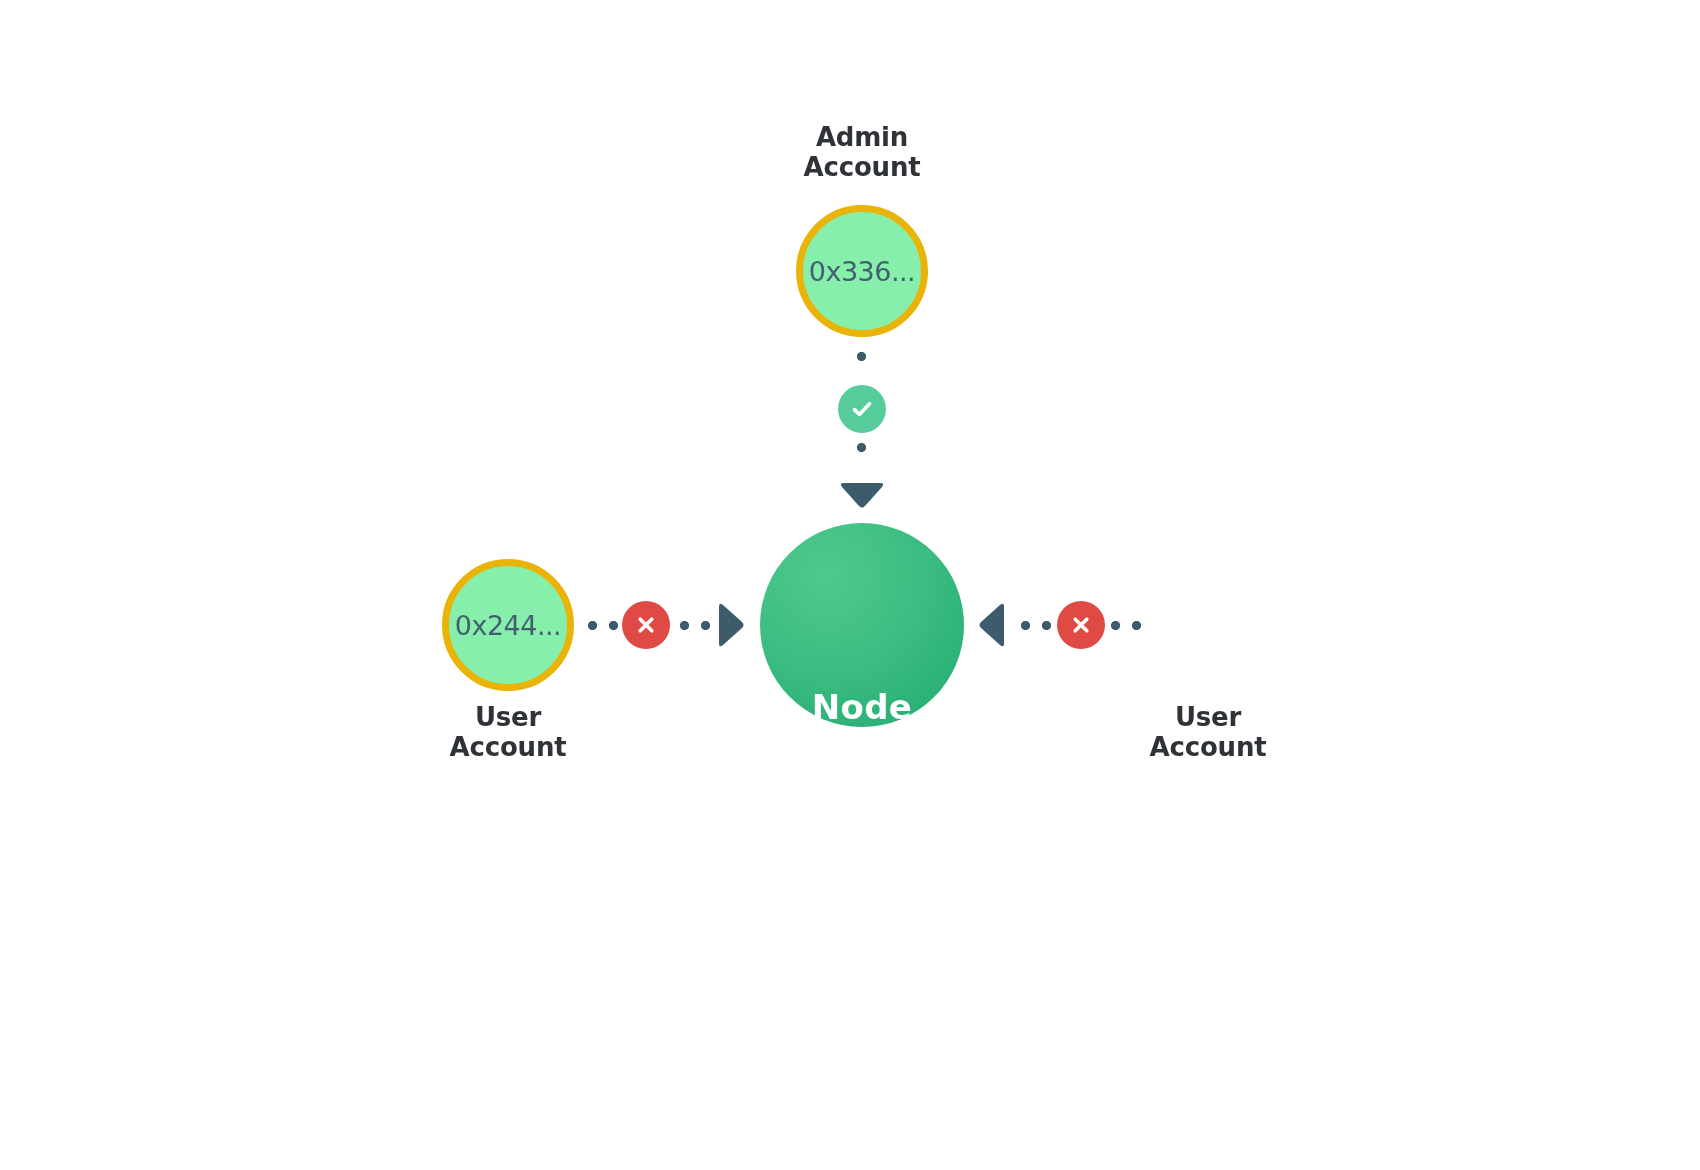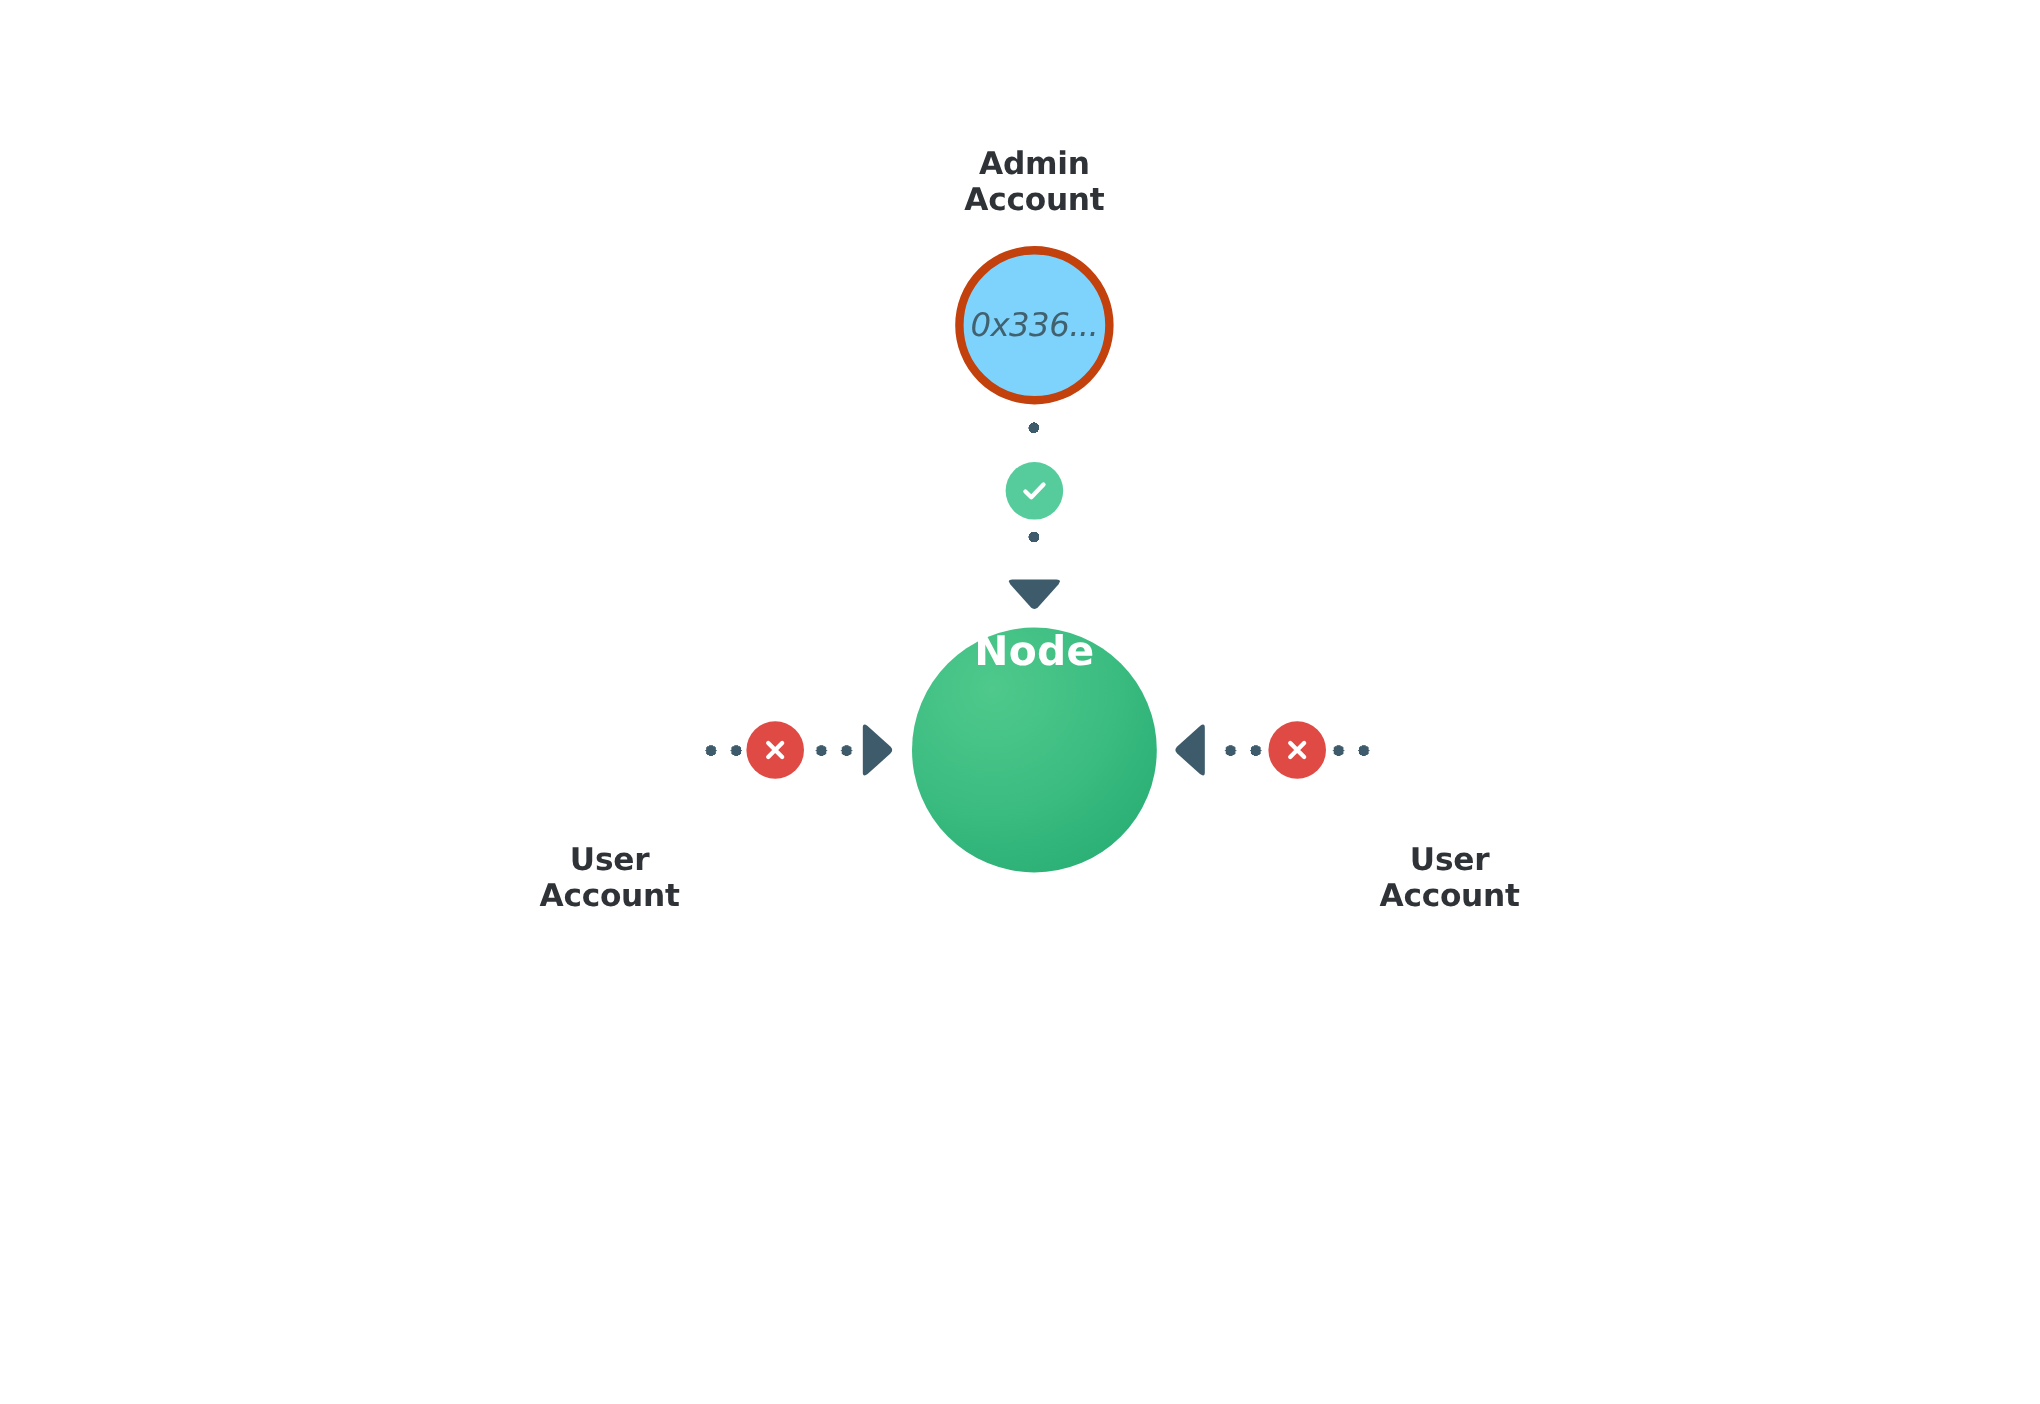--- a/index.html
+++ b/index.html
@@ -30,27 +30,26 @@
     width: 1700px;
     height: 820px;
   }
 
   
   .acct {
     position: absolute;
     width: 132px;
     height: 132px;
     border-radius: 50%;
-    border: 7px solid #c2410c;
-    background: #7dd3fc;
+    border: 7px solid #eab308;
+    background: #86efac;
     box-sizing: border-box;
     display: flex;
     align-items: center;
     justify-content: center;
-    font-style: italic;
   }
   .acct-label {
     font-family: "DejaVu Sans", sans-serif;
     font-size: 27px;
     color: #42616f;
     letter-spacing: -0.5px;
     white-space: nowrap;
     font-weight: 400;
   }
 
@@ -68,21 +67,21 @@
   }
 
   
   .big-node {
     position: absolute;
     width: 204px;
     height: 204px;
     border-radius: 50%;
     background: radial-gradient(circle at 33% 25%, #4fc98c 0%, #3dbd82 45%, #21a96e 100%);
     display: flex;
-    align-items: flex-start;
+    align-items: flex-end;
     justify-content: center;
   }
   .big-node-label {
     font-family: "DejaVu Sans", sans-serif;
     font-weight: bold;
     font-size: 34px;
     color: #ffffff;
     letter-spacing: 0.3px;
   }
 
@@ -166,20 +165,23 @@
     <div class="arrow" style="left:838px; top:479px;">
       <svg width="48" height="30" viewBox="0 0 48 30">
         <path d="M5.5 4 L42.5 4 Q47 4 44 8 L27 27 Q24 30 21 27 L4 8 Q1 4 5.5 4 Z" fill="#3d5b6b"></path>
       </svg>
     </div>
 
     <div class="big-node" style="left:760px; top:523px;">
       <span class="big-node-label">Node</span>
     </div>
 
+    <div class="acct" style="left:442px; top:559px;">
+      <span class="acct-label">0x244...</span>
+    </div>
 
     <div class="node-caption" style="left:348px; top:702px;">
       <span>User</span><br>
       <span>Account</span>
     </div>
 
     <div class="dots h" style="left:582px; top:621px; width:44px;"></div>
 
     <div class="badge deny" style="left:622px; top:601px;">
       <svg width="28" height="28" viewBox="0 0 28 28">

